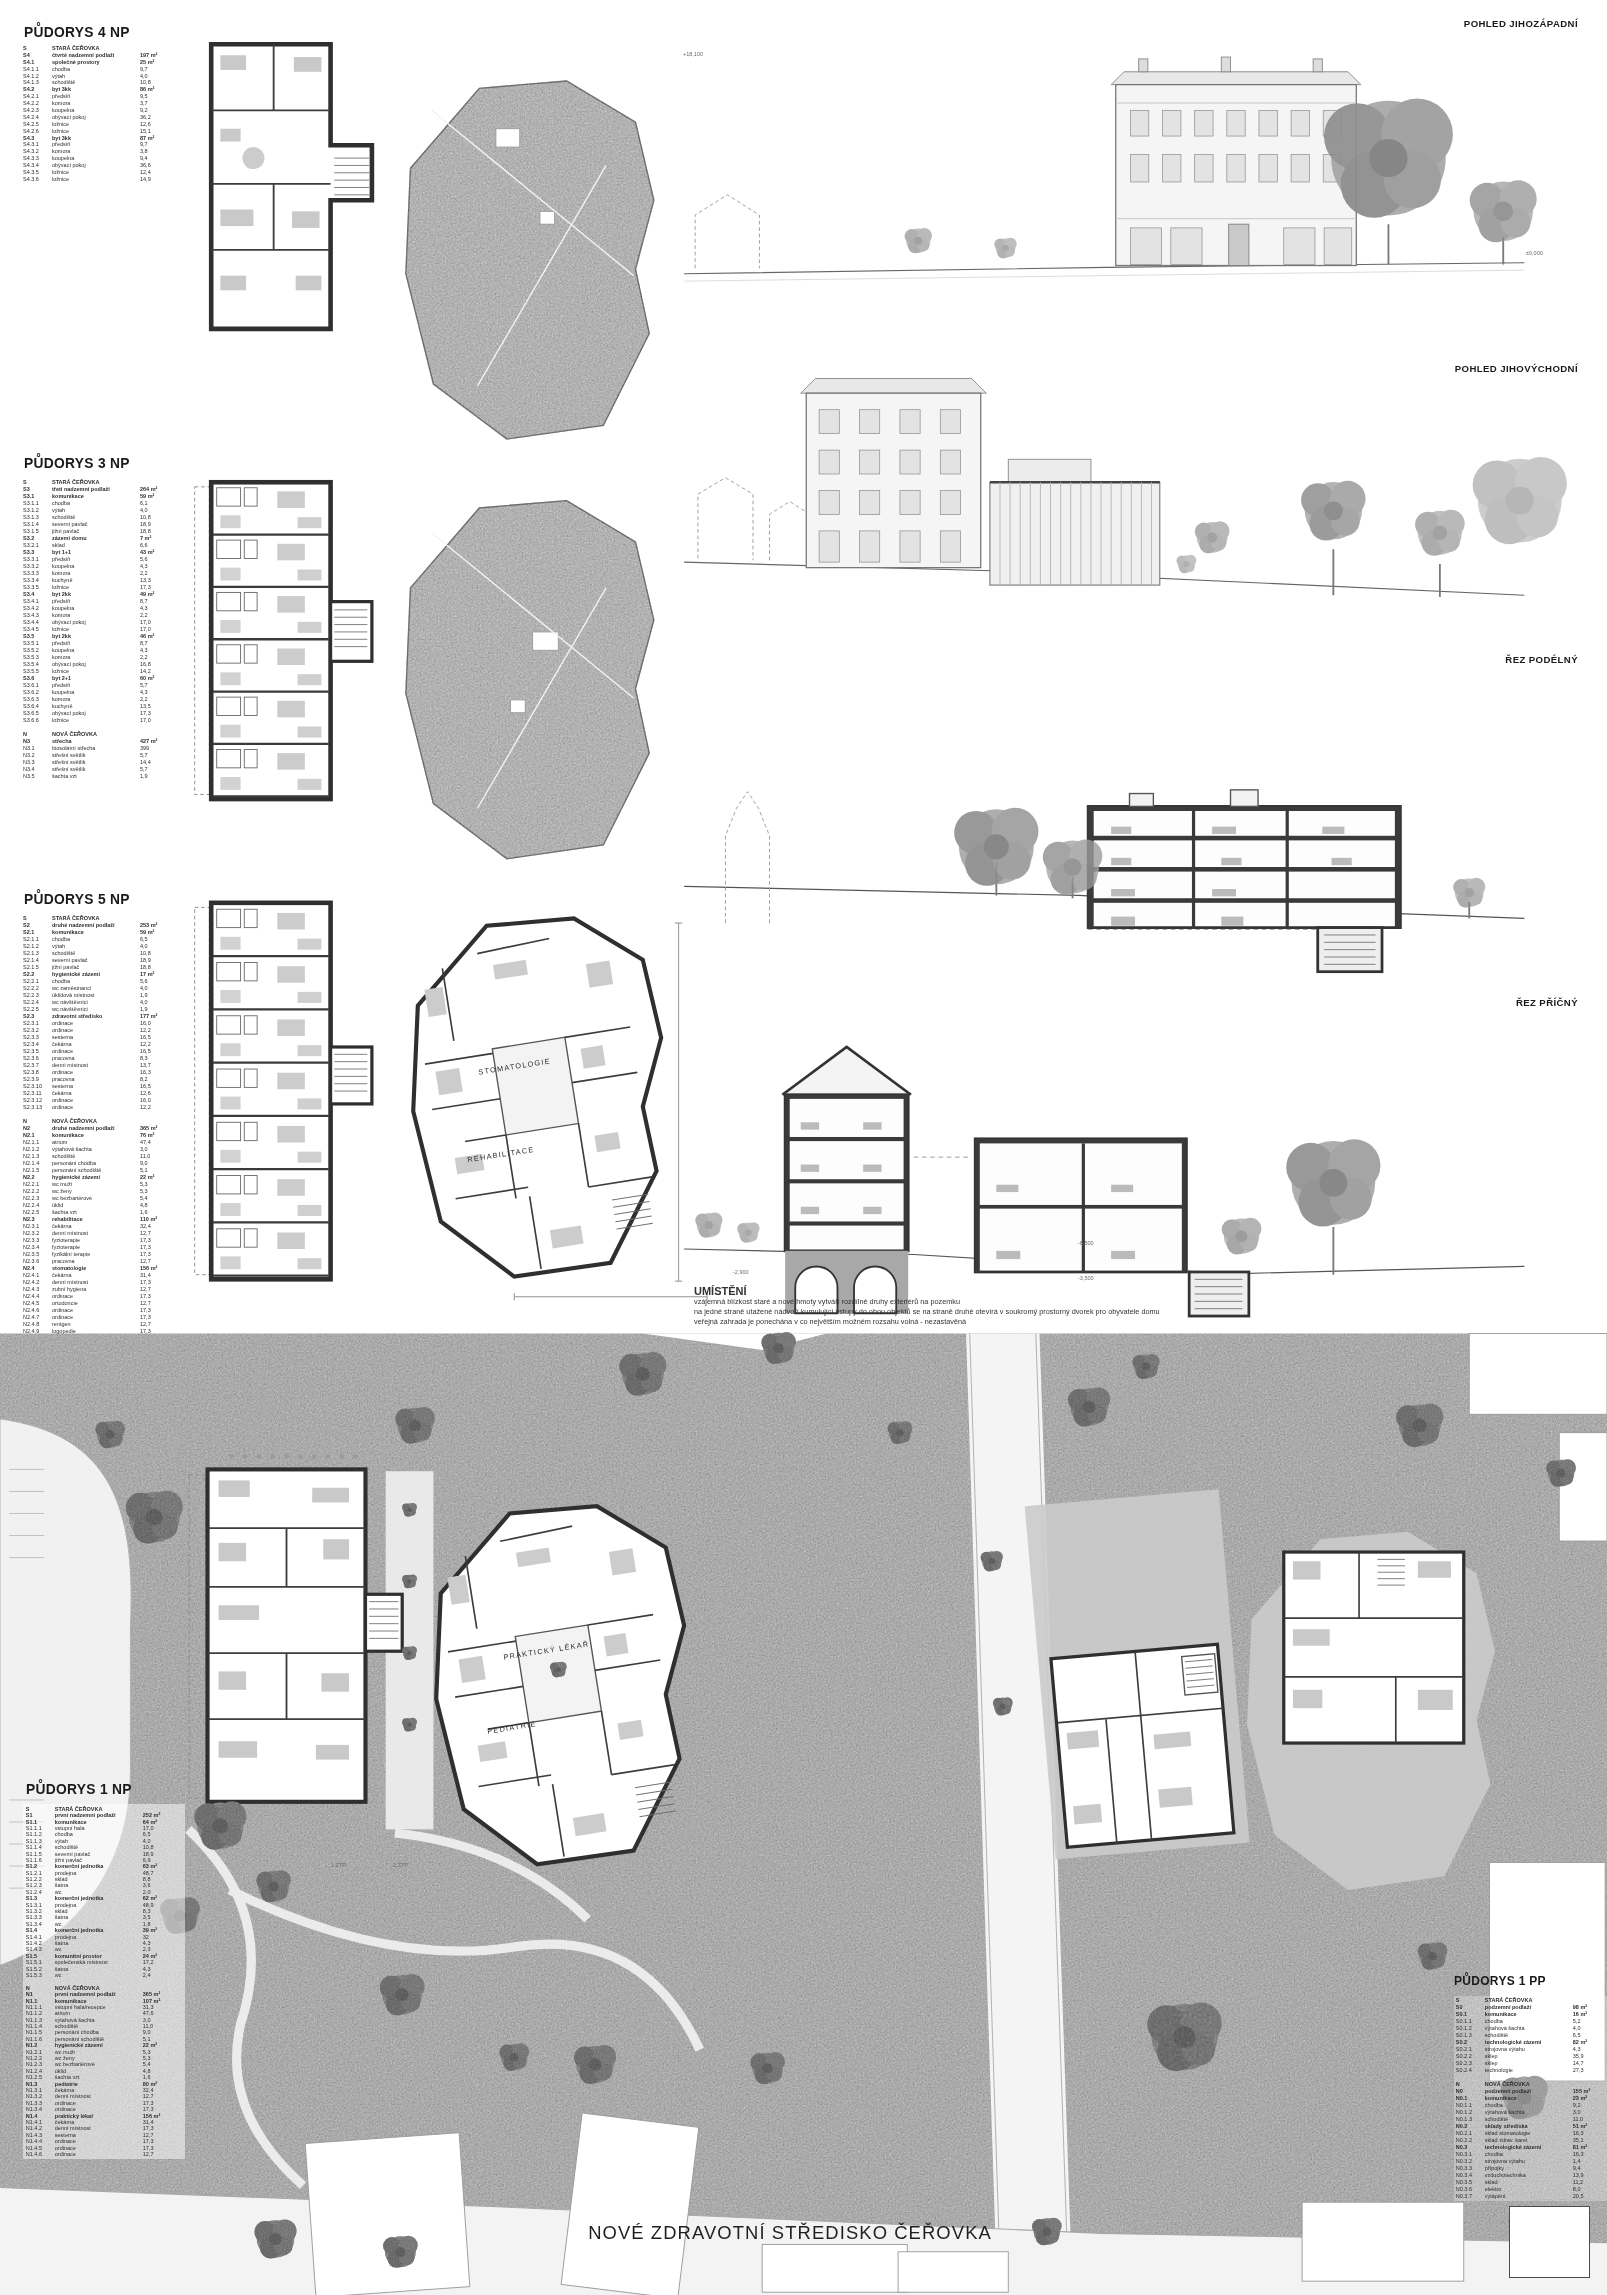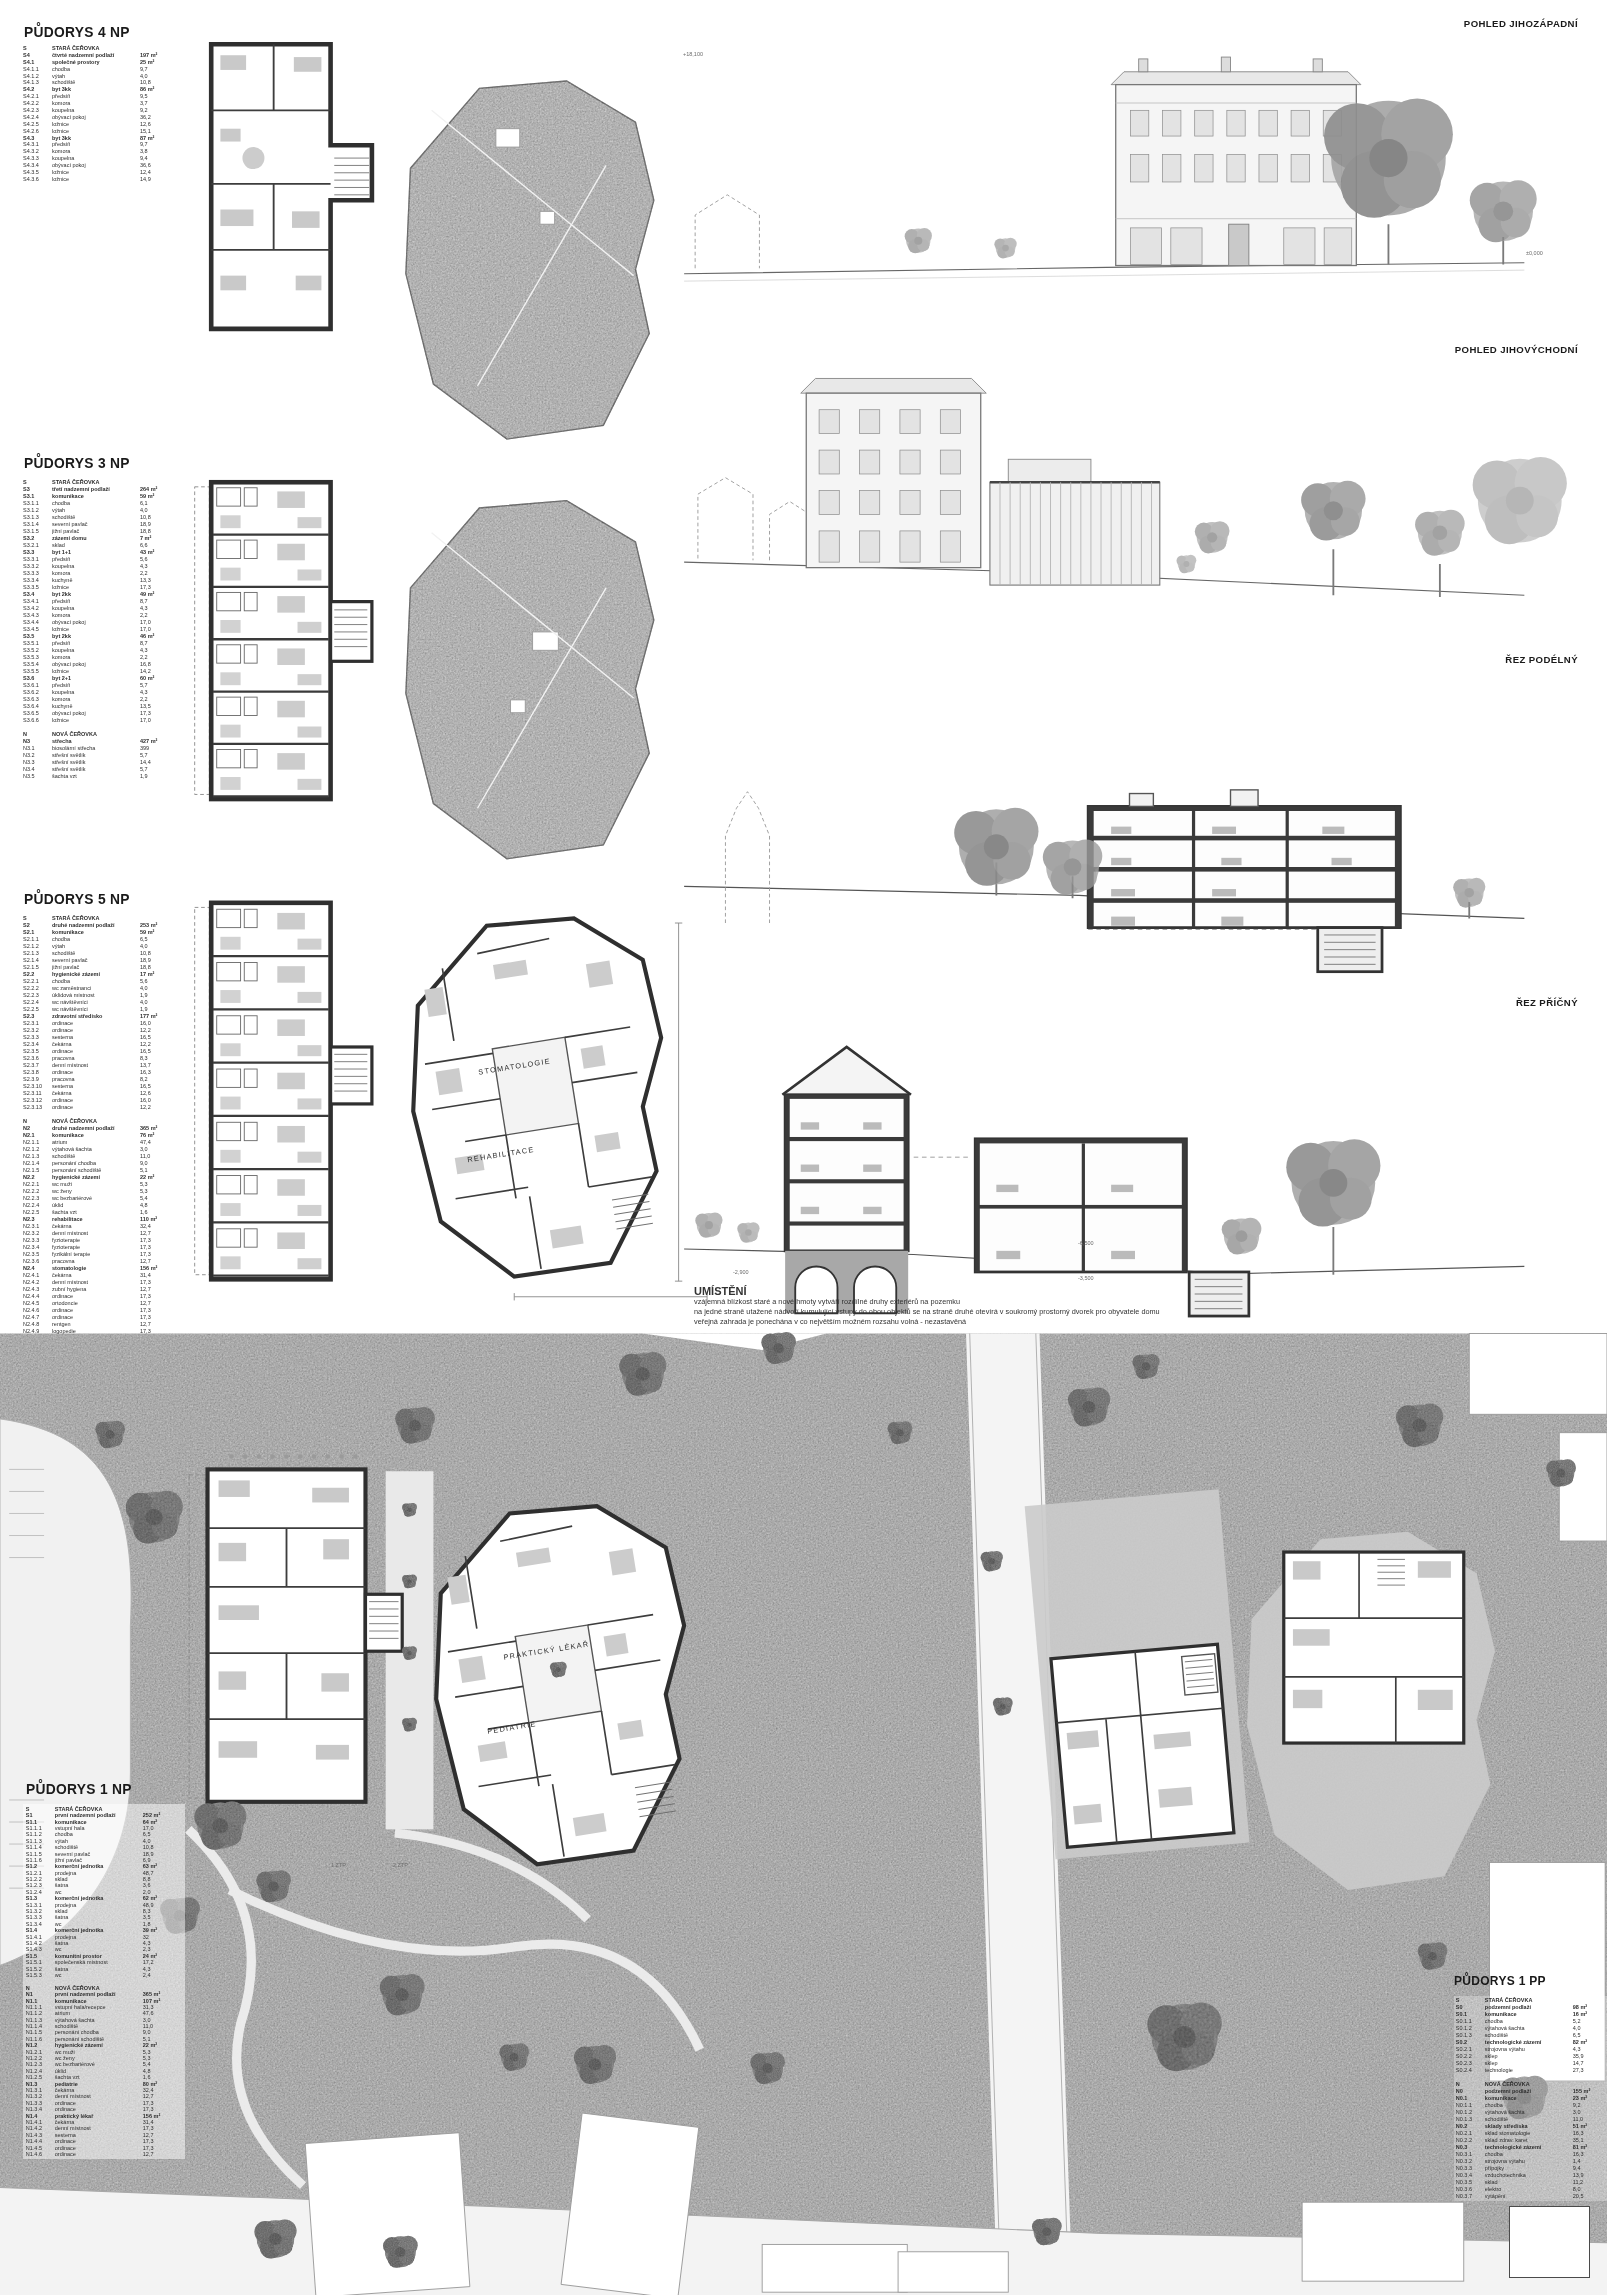--- a/index.html
+++ b/index.html
@@ -1513,21 +1513,21 @@
         <span class="c3">8,0</span>
       </div>
       <div class="trow">
         <span class="c1">N0.3.7</span>
         <span class="c2">vytápění</span>
         <span class="c3">20,5</span>
       </div>
     </div>
 
 <div class="dlabel" style="top:18.4px;">POHLED JIHOZÁPADNÍ</div>
-<div class="dlabel" style="top:344px;">POHLED JIHOVÝCHODNÍ</div>
+<div class="dlabel" style="top:363px;">POHLED JIHOVÝCHODNÍ</div>
 <div class="dlabel" style="top:654px;">ŘEZ PODÉLNÝ</div>
 <div class="dlabel" style="top:997px;">ŘEZ PŘÍČNÝ</div>
 
 <div id="umisteni">
   <div class="uh">UMÍSTĚNÍ</div>
   <div>vzájemná blízkost staré a nové hmoty vytváří rozdílné druhy exteriérů na pozemku</div>
   <div>na jedné straně utažené nádvoří kumulující vstupy do obou objektů se na straně druhé otevírá v soukromý prostorný dvorek pro obyvatele domu</div>
   <div>veřejná zahrada je ponechána v co největším možném rozsahu volná - nezastavěná</div>
 </div>
 
@@ -1537,16 +1537,17 @@
 <div class="planlab" style="left:487px;top:1723px;transform:rotate(-9deg);">PEDIATRIE</div>
 <div class="tiny" style="left:331px;top:1862px;">1.ZTP</div>
 <div class="tiny" style="left:393px;top:1862px;">2.ZTP</div>
 
 <div class="tiny" style="left:683px;top:51px;">+18,100</div>
 <div class="tiny" style="left:1526px;top:250px;">±0,000</div>
 <div class="tiny" style="left:733px;top:1269px;">-2,900</div>
 <div class="tiny" style="left:1078px;top:1240px;">-6,500</div>
 <div class="tiny" style="left:1078px;top:1275px;">-3,500</div>
 
+<div id="title">NOVÉ ZDRAVOTNÍ STŘEDISKO ČEŘOVKA</div>
 <div id="tblock"></div>
 
 </div>
 
 
 </body></html>

